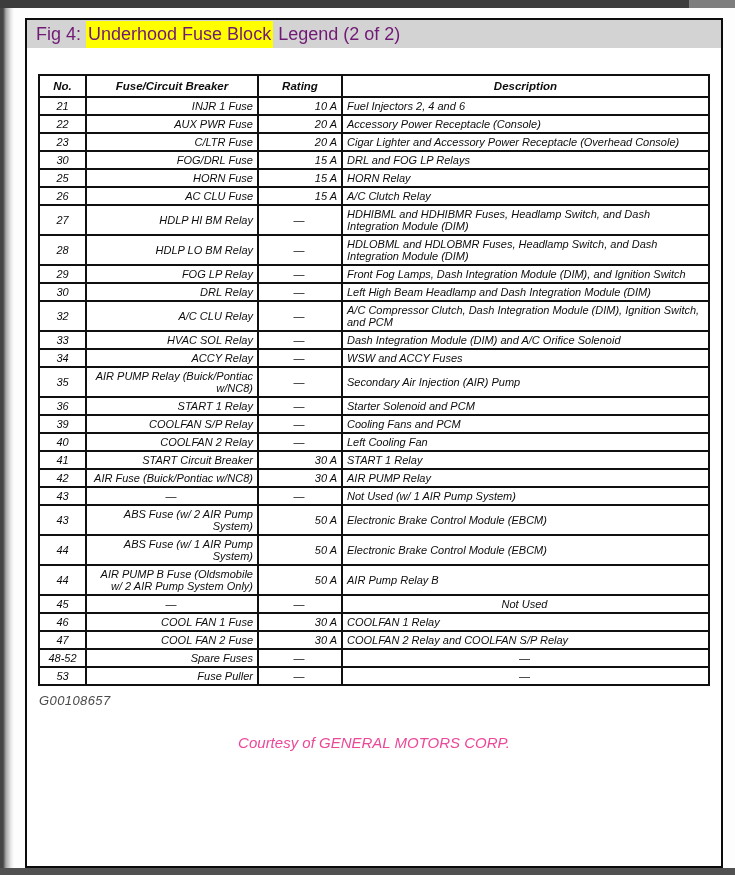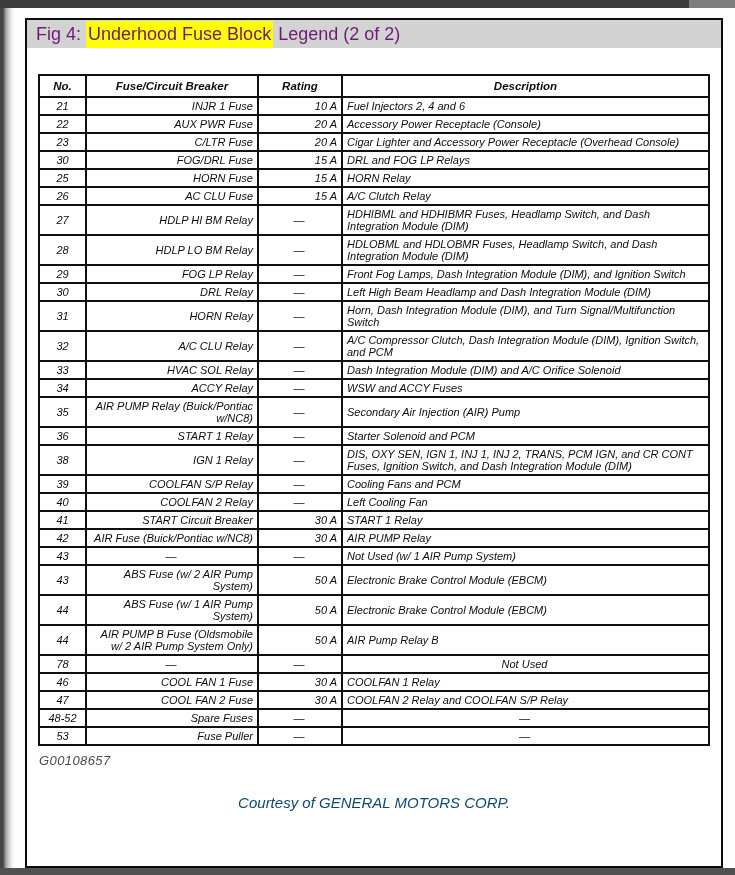--- a/index.html
+++ b/index.html
@@ -79,21 +79,21 @@
   .figure-id {
     margin: 7px 0 0 12px;
     font-size: 13px;
     color: #4a4a4a;
     letter-spacing: 0.4px;
   }
   .courtesy {
     margin-top: 26px;
     text-align: center;
     font-size: 15px;
-    color: #0c4a6e;
+    color: #ec4899;
   }
 </style>
 </head>
 <body>
 
 <div class="top-bar"></div>
 <div class="top-bar-corner"></div>
 <div class="left-edge"></div>
 
 <div class="document">
@@ -171,26 +171,20 @@
             <td class="c-rating center">—</td>
             <td class="c-desc">Front Fog Lamps, Dash Integration Module (DIM), and Ignition Switch</td>
           </tr>
           <tr>
             <td class="c-no">30</td>
             <td class="c-name">DRL Relay</td>
             <td class="c-rating center">—</td>
             <td class="c-desc">Left High Beam Headlamp and Dash Integration Module (DIM)</td>
           </tr>
           <tr>
-            <td class="c-no">31</td>
-            <td class="c-name">HORN Relay</td>
-            <td class="c-rating center">—</td>
-            <td class="c-desc">Horn, Dash Integration Module (DIM), and Turn Signal/Multifunction Switch</td>
-          </tr>
-          <tr>
             <td class="c-no">32</td>
             <td class="c-name">A/C CLU Relay</td>
             <td class="c-rating center">—</td>
             <td class="c-desc">A/C Compressor Clutch, Dash Integration Module (DIM), Ignition Switch, and PCM</td>
           </tr>
           <tr>
             <td class="c-no">33</td>
             <td class="c-name">HVAC SOL Relay</td>
             <td class="c-rating center">—</td>
             <td class="c-desc">Dash Integration Module (DIM) and A/C Orifice Solenoid</td>
@@ -205,26 +199,20 @@
             <td class="c-no">35</td>
             <td class="c-name">AIR PUMP Relay (Buick/Pontiac w/NC8)</td>
             <td class="c-rating center">—</td>
             <td class="c-desc">Secondary Air Injection (AIR) Pump</td>
           </tr>
           <tr>
             <td class="c-no">36</td>
             <td class="c-name">START 1 Relay</td>
             <td class="c-rating center">—</td>
             <td class="c-desc">Starter Solenoid and PCM</td>
-          </tr>
-          <tr>
-            <td class="c-no">38</td>
-            <td class="c-name">IGN 1 Relay</td>
-            <td class="c-rating center">—</td>
-            <td class="c-desc">DIS, OXY SEN, IGN 1, INJ 1, INJ 2, TRANS, PCM IGN, and CR CONT Fuses, Ignition Switch, and Dash Integration Module (DIM)</td>
           </tr>
           <tr>
             <td class="c-no">39</td>
             <td class="c-name">COOLFAN S/P Relay</td>
             <td class="c-rating center">—</td>
             <td class="c-desc">Cooling Fans and PCM</td>
           </tr>
           <tr>
             <td class="c-no">40</td>
             <td class="c-name">COOLFAN 2 Relay</td>
@@ -261,21 +249,21 @@
             <td class="c-rating">50 A</td>
             <td class="c-desc">Electronic Brake Control Module (EBCM)</td>
           </tr>
           <tr>
             <td class="c-no">44</td>
             <td class="c-name">AIR PUMP B Fuse (Oldsmobile w/ 2 AIR Pump System Only)</td>
             <td class="c-rating">50 A</td>
             <td class="c-desc">AIR Pump Relay B</td>
           </tr>
           <tr>
-            <td class="c-no">78</td>
+            <td class="c-no">45</td>
             <td class="c-name center">—</td>
             <td class="c-rating center">—</td>
             <td class="c-desc center">Not Used</td>
           </tr>
           <tr>
             <td class="c-no">46</td>
             <td class="c-name">COOL FAN 1 Fuse</td>
             <td class="c-rating">30 A</td>
             <td class="c-desc">COOLFAN 1 Relay</td>
           </tr>

